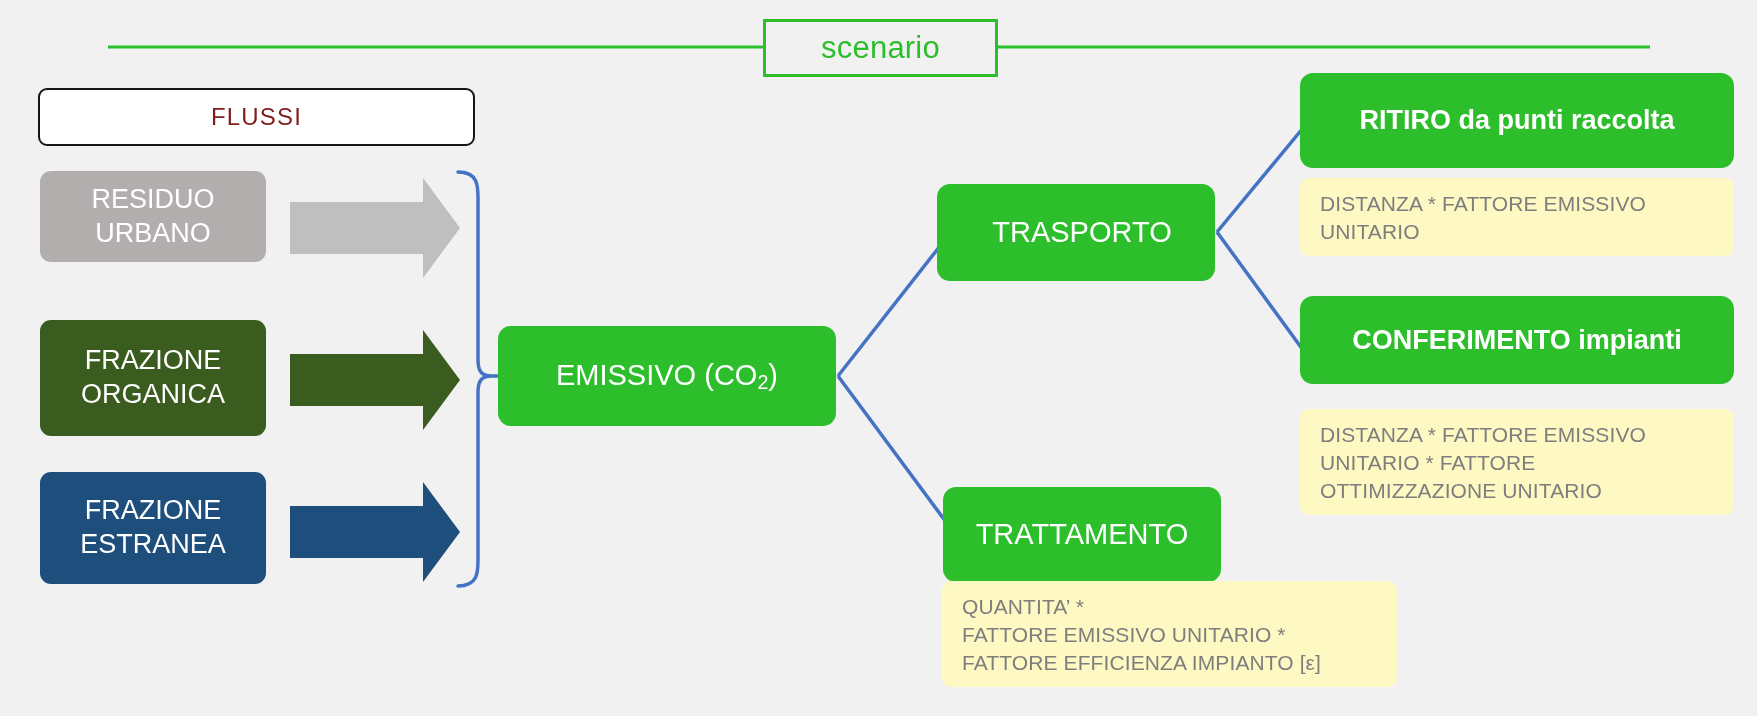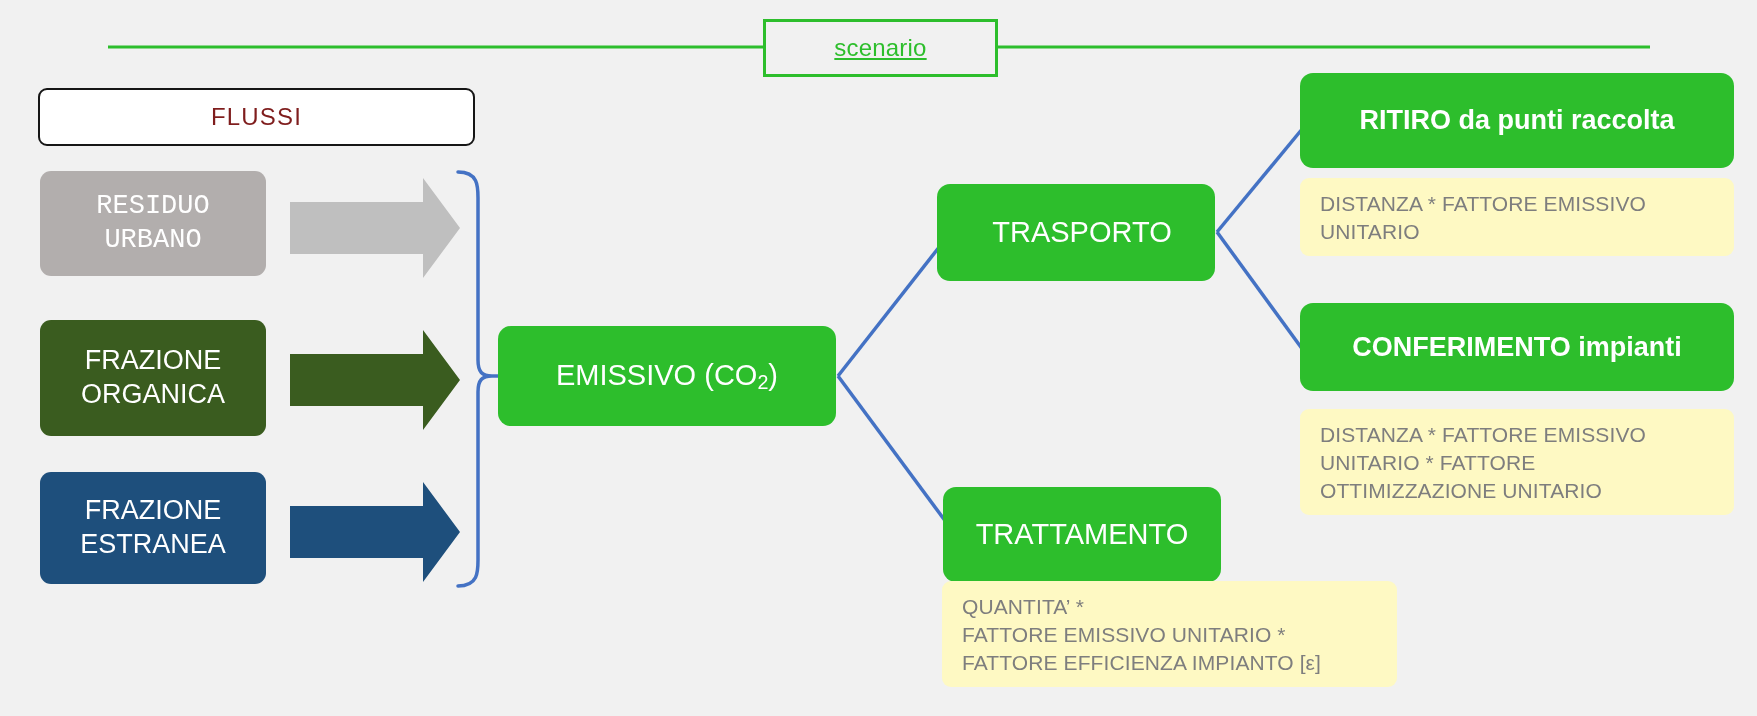--- a/index.html
+++ b/index.html
@@ -38,23 +38,22 @@
     height: 58px;
     border: 3px solid #2DBE2C;
     background: #F1F1F1;
     display: flex;
     align-items: center;
     justify-content: center;
     box-sizing: border-box;
   }
   .scenario-box .label {
     color: #2DBE2C;
-    font-size: 24px;
+    font-size: 31px;
     letter-spacing: 0.2px;
-    text-decoration: underline;
   }
 
   
   .flussi-box {
     position: absolute;
     left: 38px;
     top: 88px;
     width: 437px;
     height: 58px;
     border: 2px solid #161616;
@@ -82,21 +81,21 @@
     justify-content: center;
     text-align: center;
     color: #FFFFFF;
     font-size: 27px;
     line-height: 1.25;
     box-sizing: border-box;
     padding: 4px 6px;
   }
   .flow-box .lbl { display: block; }
 
-  #flow-0 { top: 171px; height: 105px; background: #B2AEAD; font-family: Liberation Mono, monospace; }
+  #flow-0 { top: 171px; height: 91px; background: #B2AEAD; }
   #flow-1 { top: 320px; height: 116px; background: #3A5C1F; }
   #flow-2 { top: 472px; height: 112px; background: #1E4F7C; }
 
   
   .node {
     position: absolute;
     border-radius: 13px;
     background: #2DBE2C;
     color: #FFFFFF;
     display: flex;
@@ -132,21 +131,21 @@
   #node-ritiro {
     left: 1300px;
     top: 73px;
     width: 434px;
     height: 95px;
     font-size: 27px;
     font-weight: bold;
   }
   #node-conferimento {
     left: 1300px;
-    top: 303px;
+    top: 296px;
     width: 434px;
     height: 88px;
     font-size: 27px;
     font-weight: bold;
   }
 
   
   .caption {
     position: absolute;
     background: #fef9c3;

